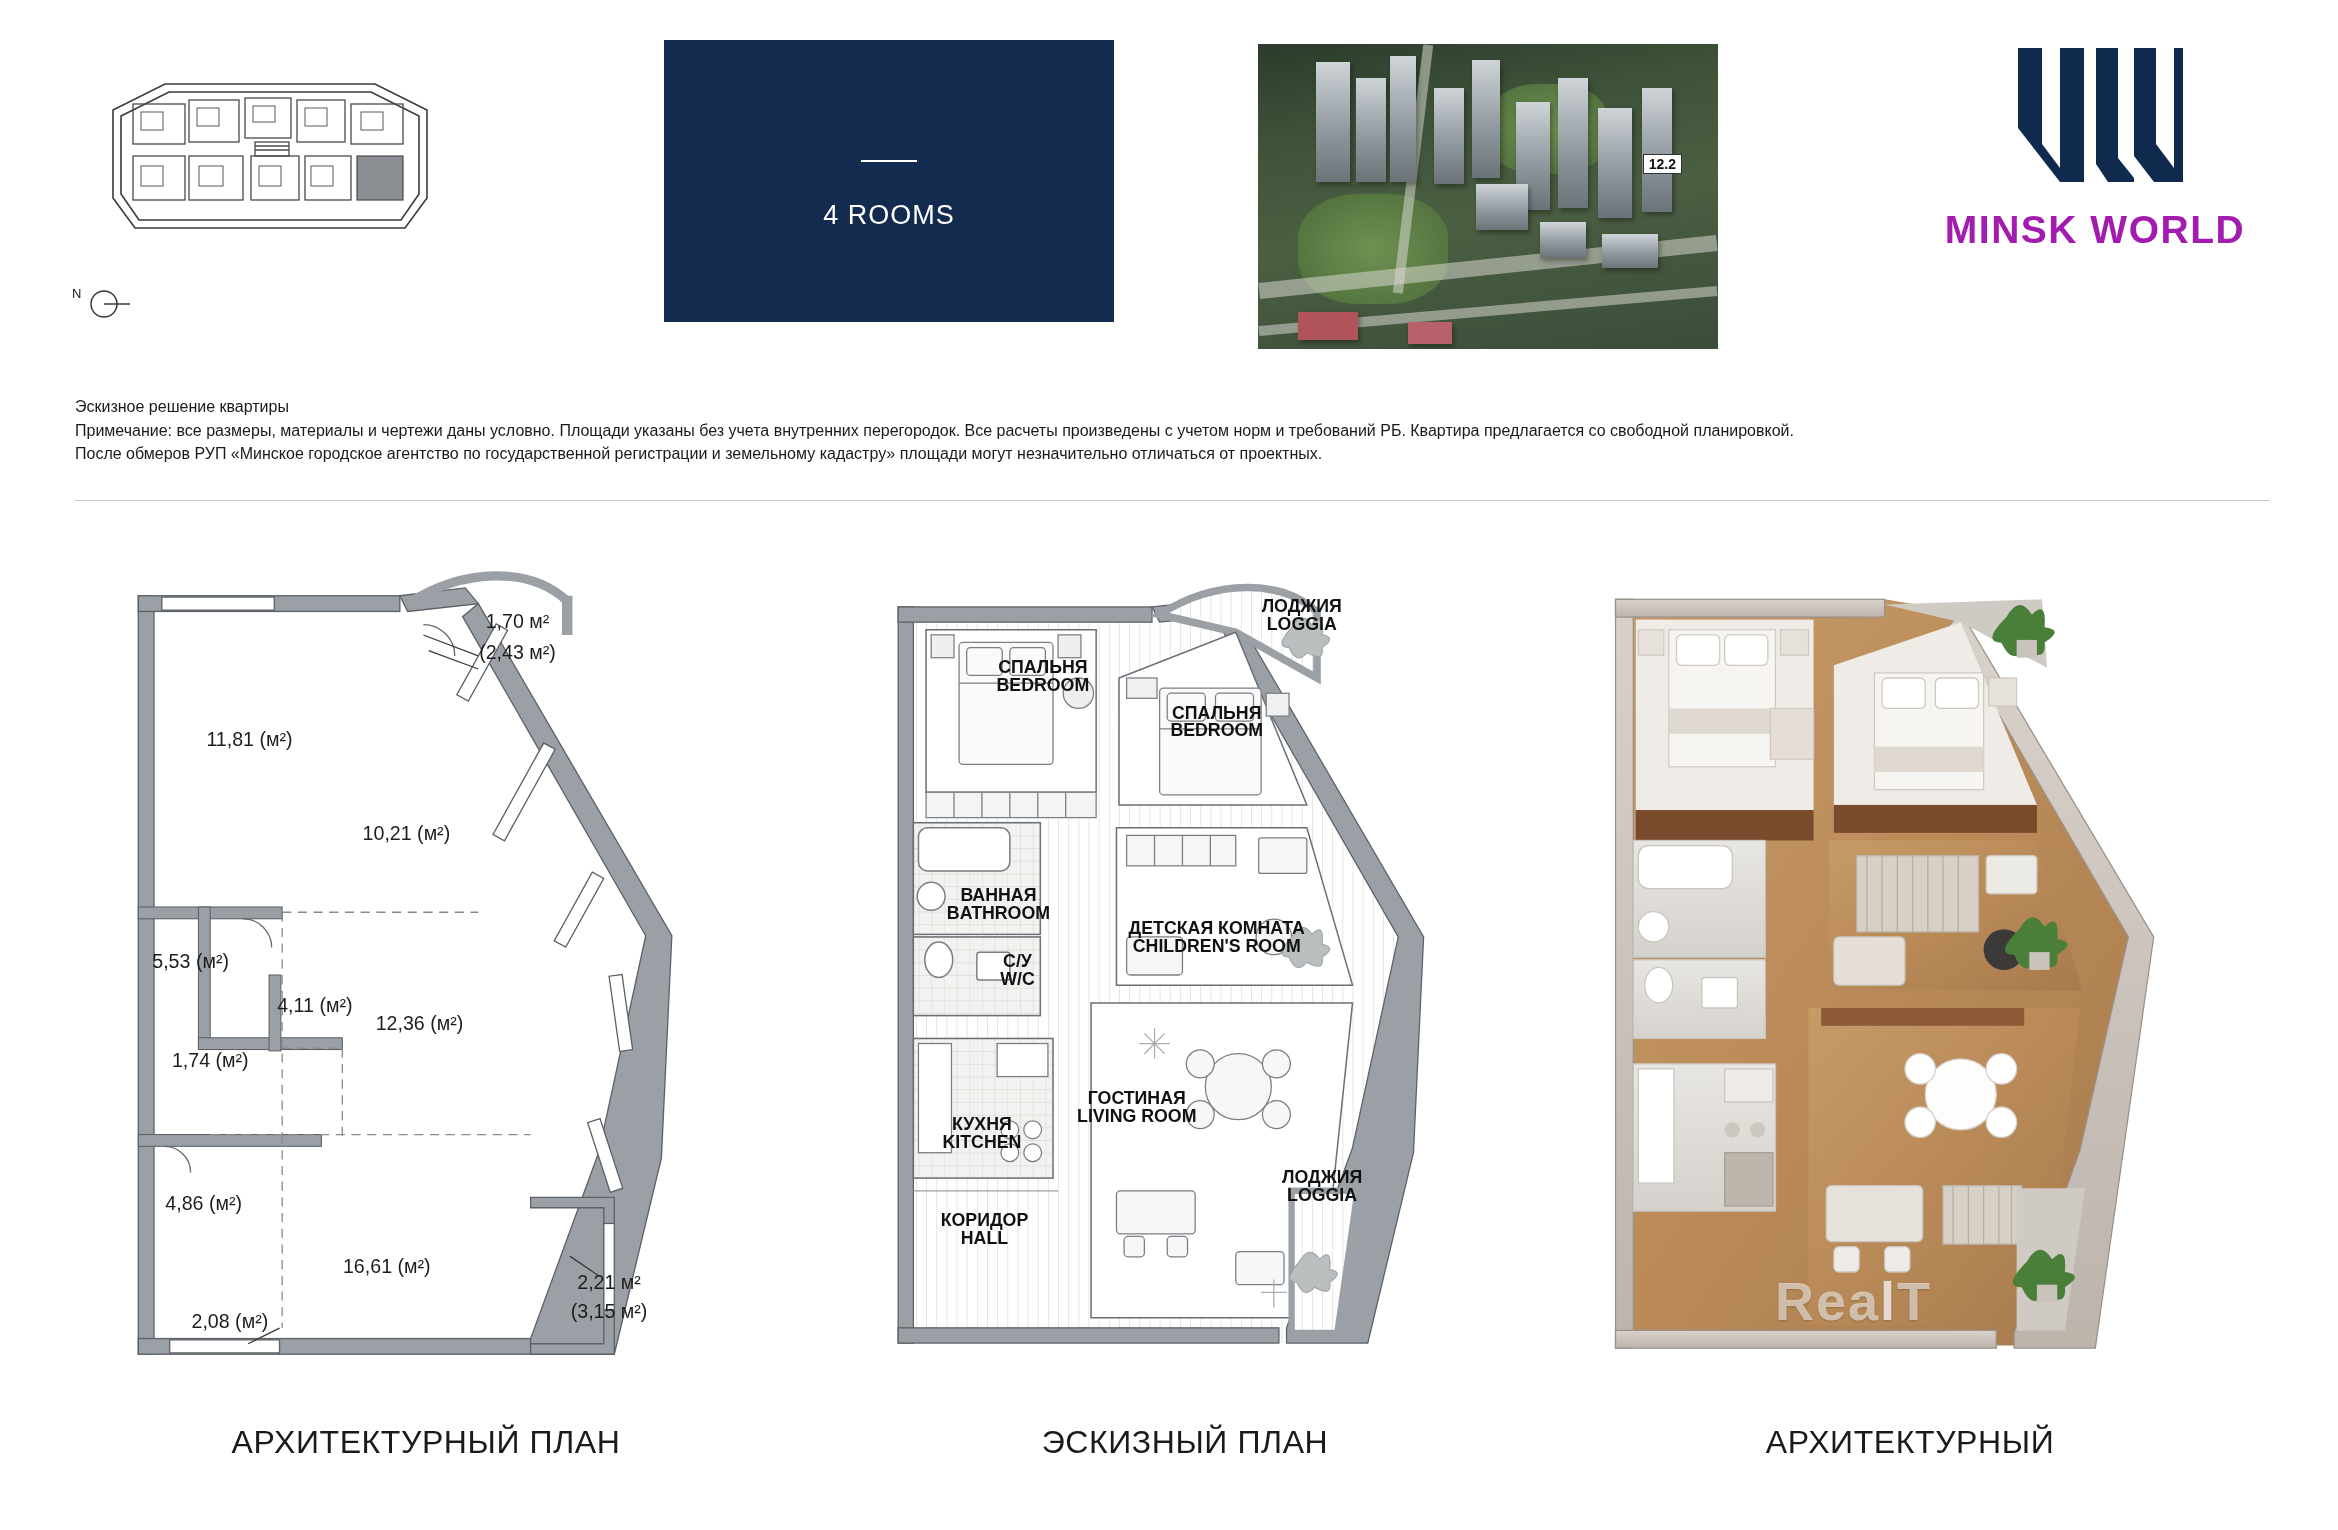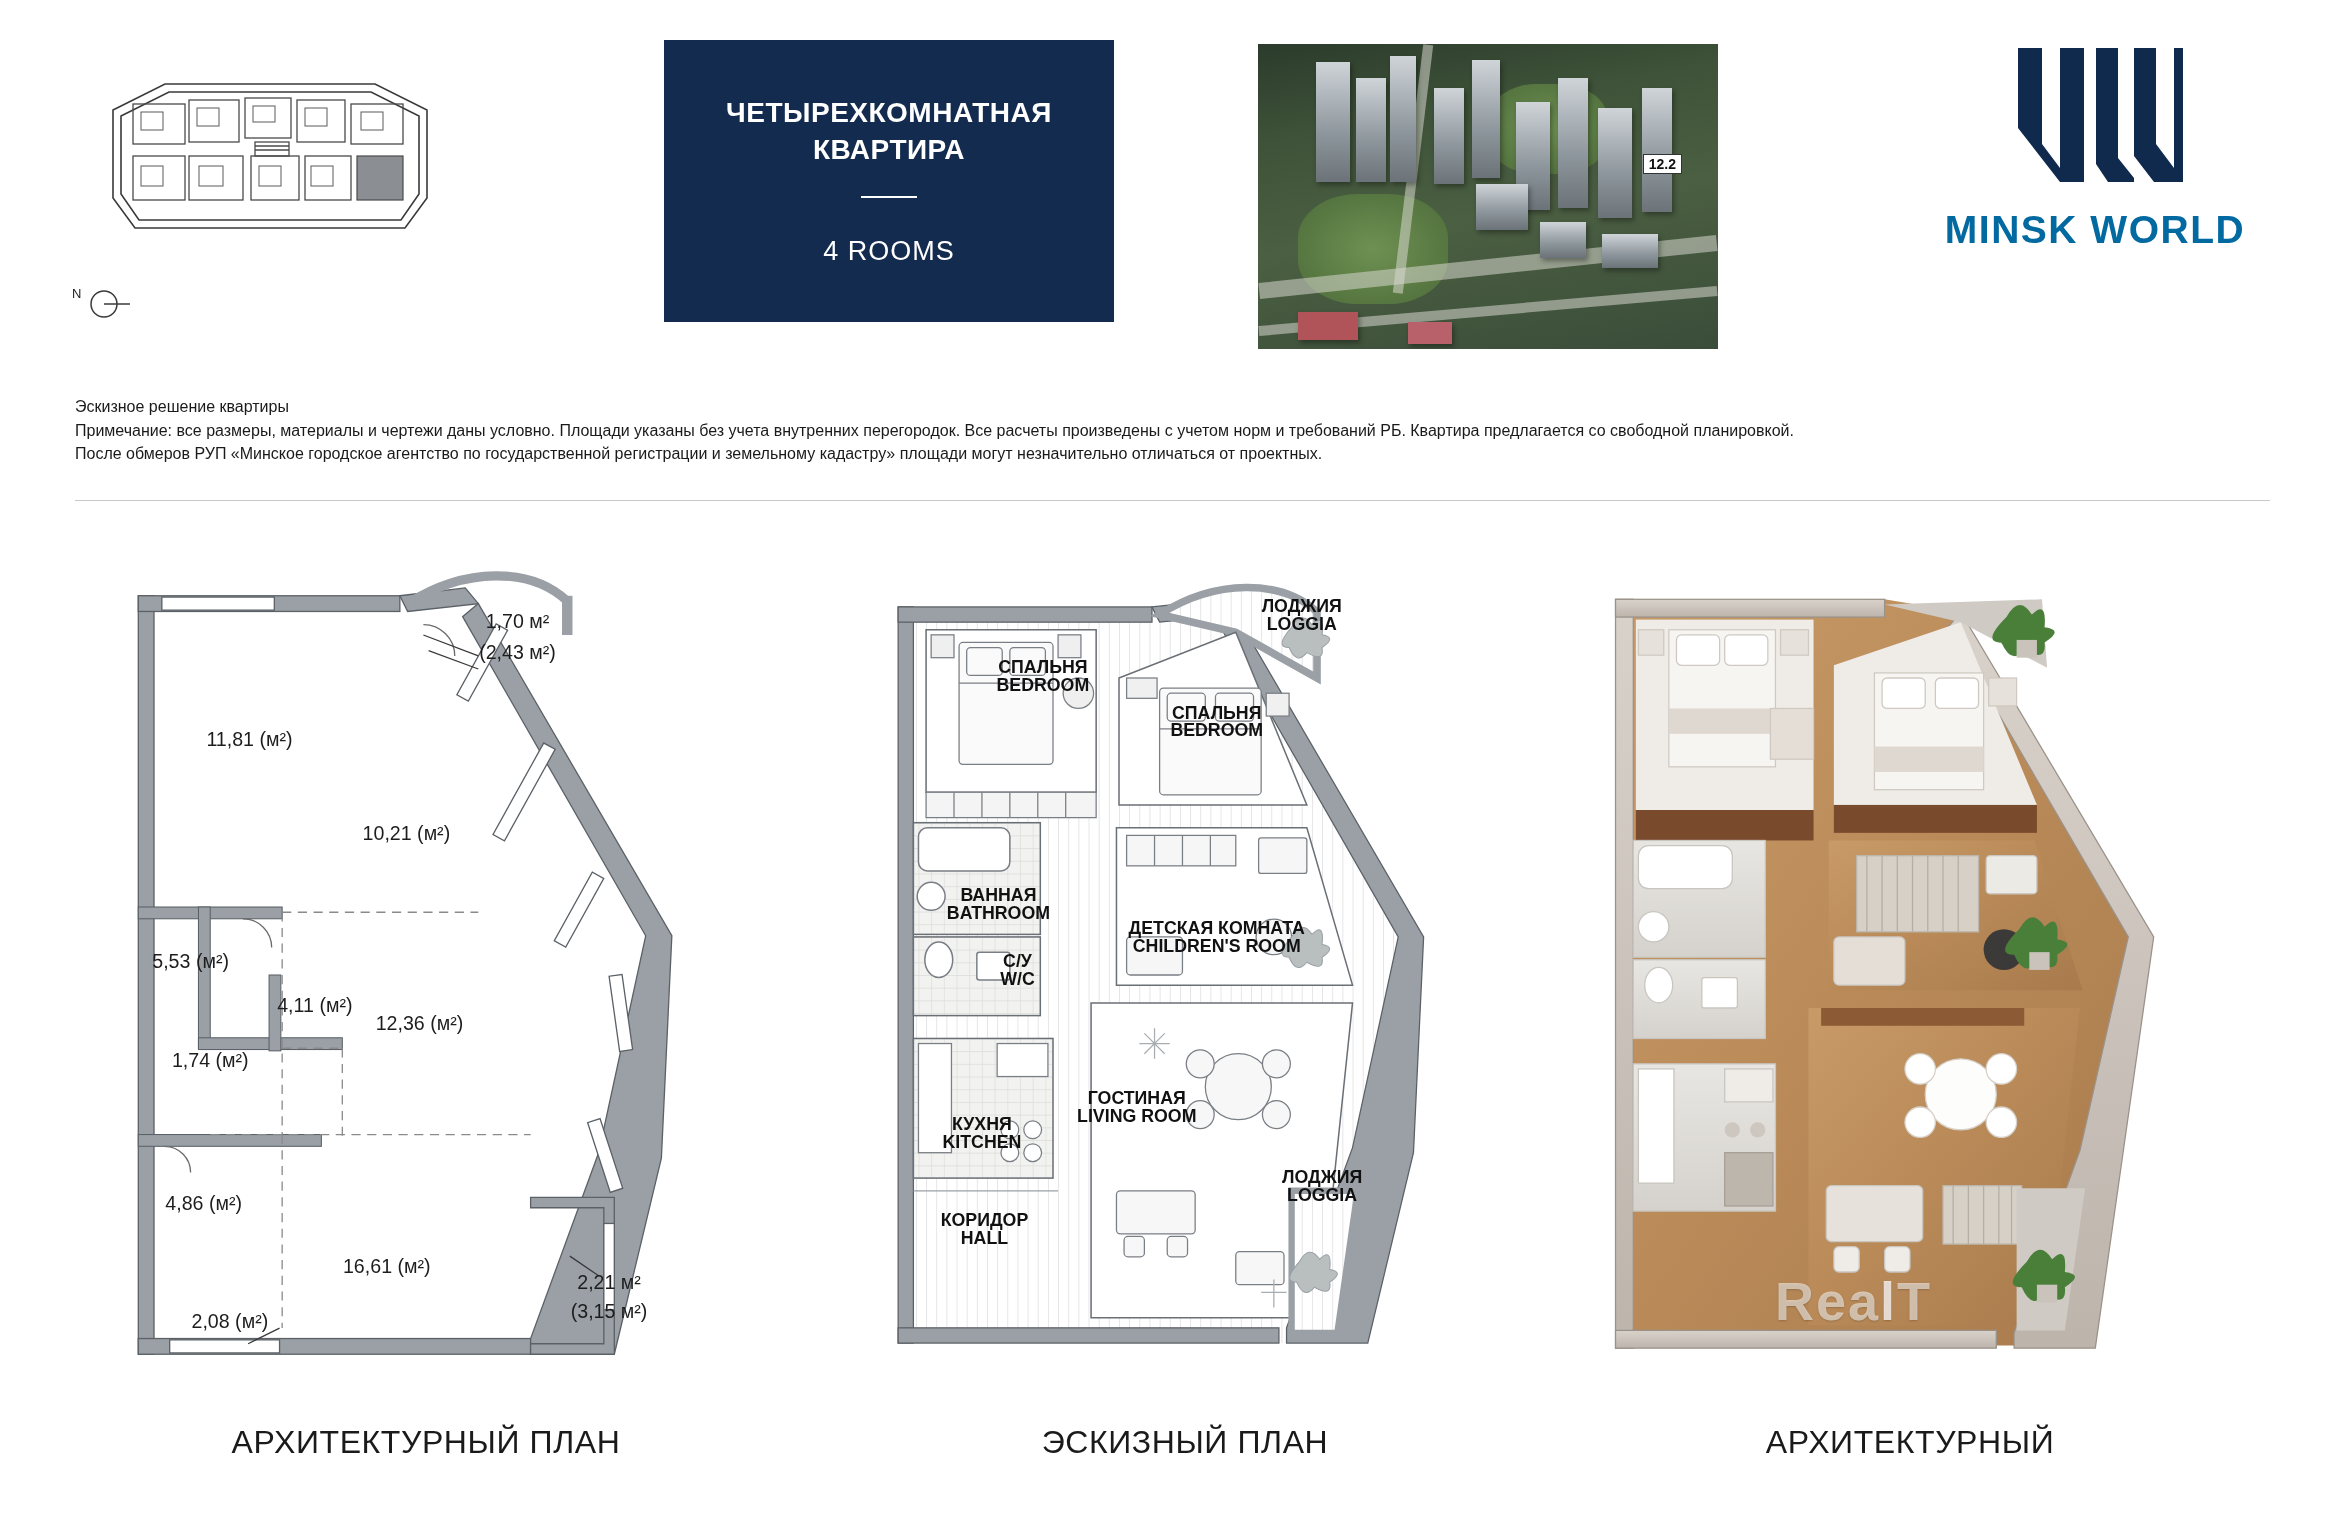--- a/index.html
+++ b/index.html
@@ -106,21 +106,21 @@
     left: 1930px; top: 40px;
     width: 330px; height: 270px;
     display: flex;
     flex-direction: column;
     align-items: center;
     justify-content: flex-start;
   }
   .brand .mw-mark { width: 175px; height: 150px; }
   .brand .mw-name {
     margin-top: 18px;
-    color: #0369a1;
+    color: #a21caf;
     font-size: 39px;
     font-weight: bold;
     letter-spacing: 1.5px;
     white-space: nowrap;
   }
 
   
   .note {
     position: absolute;
     left: 75px; top: 395px;
@@ -218,24 +218,20 @@
 
   <div class="northmark">
     <svg width="80" height="46" viewBox="0 0 80 46">
       <text x="2" y="18" class="lbl-s" style="font-size:13px">N</text>
       <circle cx="34" cy="24" r="13" fill="none" stroke="#3a3a3a" stroke-width="1.5"></circle>
       <line x1="34" y1="24" x2="60" y2="24" stroke="#3a3a3a" stroke-width="1.5"></line>
     </svg>
   </div>
 
   <div class="titlebox">
-    <div class="t-ru">
-      <div>ЧЕТЫРЕХКОМНАТНАЯ</div>
-      <div>КВАРТИРА</div>
-    </div>
     <div class="t-sep"></div>
     <div class="t-en">4 ROOMS</div>
   </div>
 
   <div class="aerial">
     <div class="park" style="left:40px; top:150px; width:150px; height:110px;"></div>
     <div class="park" style="left:230px; top:40px; width:120px; height:90px;"></div>
     <div class="road" style="left:0; top:215px; width:460px; height:16px; transform:rotate(-6deg);"></div>
     <div class="road" style="left:0; top:262px; width:460px; height:10px; transform:rotate(-5deg);"></div>
     <div class="road" style="left:150px; top:0; width:10px; height:250px; transform:rotate(7deg);"></div>

